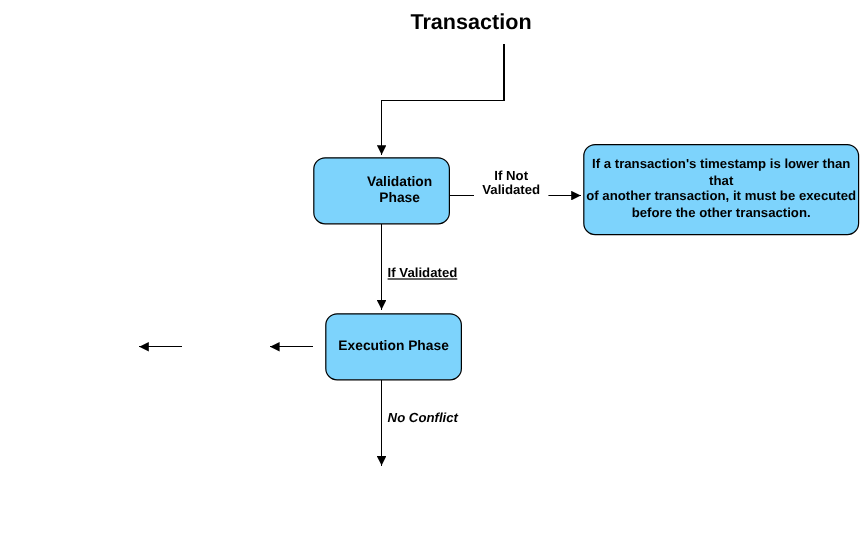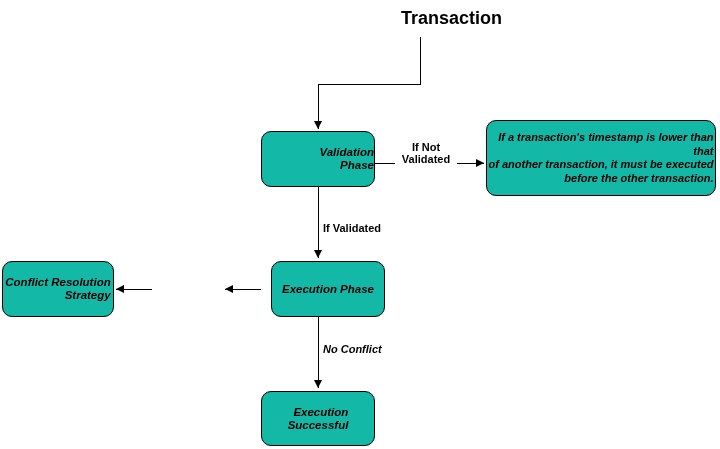--- a/index.html
+++ b/index.html
@@ -5,43 +5,42 @@
   html,body { margin:0; padding:0; background:#ffffff; }
   .canvas {
     position:relative; width:720px; height:449px; background:#ffffff;
     font-family:"Liberation Sans", sans-serif; color:#000000; overflow:hidden;
   }
   svg.connectors { position:absolute; left:0; top:0; width:720px; height:449px; }
   svg.connectors path.edge { stroke:#000000; stroke-width:1; fill:none; shape-rendering:crispEdges; }
 
   .diagram-title {
     position:absolute; left:342px; top:8px; width:160px;
-    text-align:right; font-size:18px; font-weight:bold; line-height:21px;
+    text-align:left; font-size:18px; font-weight:bold; line-height:21px;
   }
   .node {
-    position:absolute; background:#14b8a6; border:1px solid #000000; border-radius:10px;
-    display:flex; align-items:center; justify-content:center; text-align:right;
+    position:absolute; background:#7dd3fc; border:1px solid #000000; border-radius:10px;
+    display:flex; align-items:center; justify-content:center; text-align:center;
     font-size:11.5px; font-weight:bold; line-height:13px; white-space:pre-line;
     box-sizing:border-box;
-    font-style:italic;
   }
   #node-validation { left:261px; top:131px; width:114px; height:56px;padding-left:30px; }
   #node-execution  { left:261px; top:261px; width:114px; height:56px;margin-left:10px; }
   #node-conflict   { left:2px;   top:261px; width:112px; height:56px; }
   #node-success    { left:261px; top:391px; width:114px; height:55px; }
   #node-note {
     left:486px; top:120px; width:230px; height:76px;
     font-size:11px; line-height:13.5px; white-space:pre;
   }
   .edge-label {
     position:absolute; font-size:11px; font-weight:bold; line-height:12px;
     text-align:center; white-space:pre-line; background:#ffffff; padding:0 1px;
   }
   #label-if-not-validated { left:395px; top:141px; width:60px; }
-  #label-if-validated     { left:322px; top:222px; }
+  #label-if-validated     { left:322px; top:222px;text-decoration:underline; }
   #label-if-conflict      { left:153px; top:277px; width:67px; }
   #label-no-conflict      { left:322px; top:343px;font-style:italic; }
 </style>
 </head>
 <body>
 
 <div class="canvas">
 
   <svg class="connectors" viewBox="0 0 720 449">
     <defs>
@@ -67,28 +66,20 @@
     <span>If a transaction's timestamp is lower than
 that
 of another transaction, it must be executed
 before the other transaction.</span>
   </div>
 
   <div class="node" id="node-execution">
     <span>Execution Phase</span>
   </div>
 
-  <div class="node" id="node-conflict">
-    <span>Conflict Resolution
-Strategy</span>
-  </div>
 
-  <div class="node" id="node-success">
-    <span>Execution
-Successful</span>
-  </div>
 
   <div class="edge-label" id="label-if-not-validated">If Not
 Validated</div>
   <div class="edge-label" id="label-if-validated">If Validated</div>
   <div class="edge-label" id="label-no-conflict">No Conflict</div>
 
 </div>
 
 </body></html>

